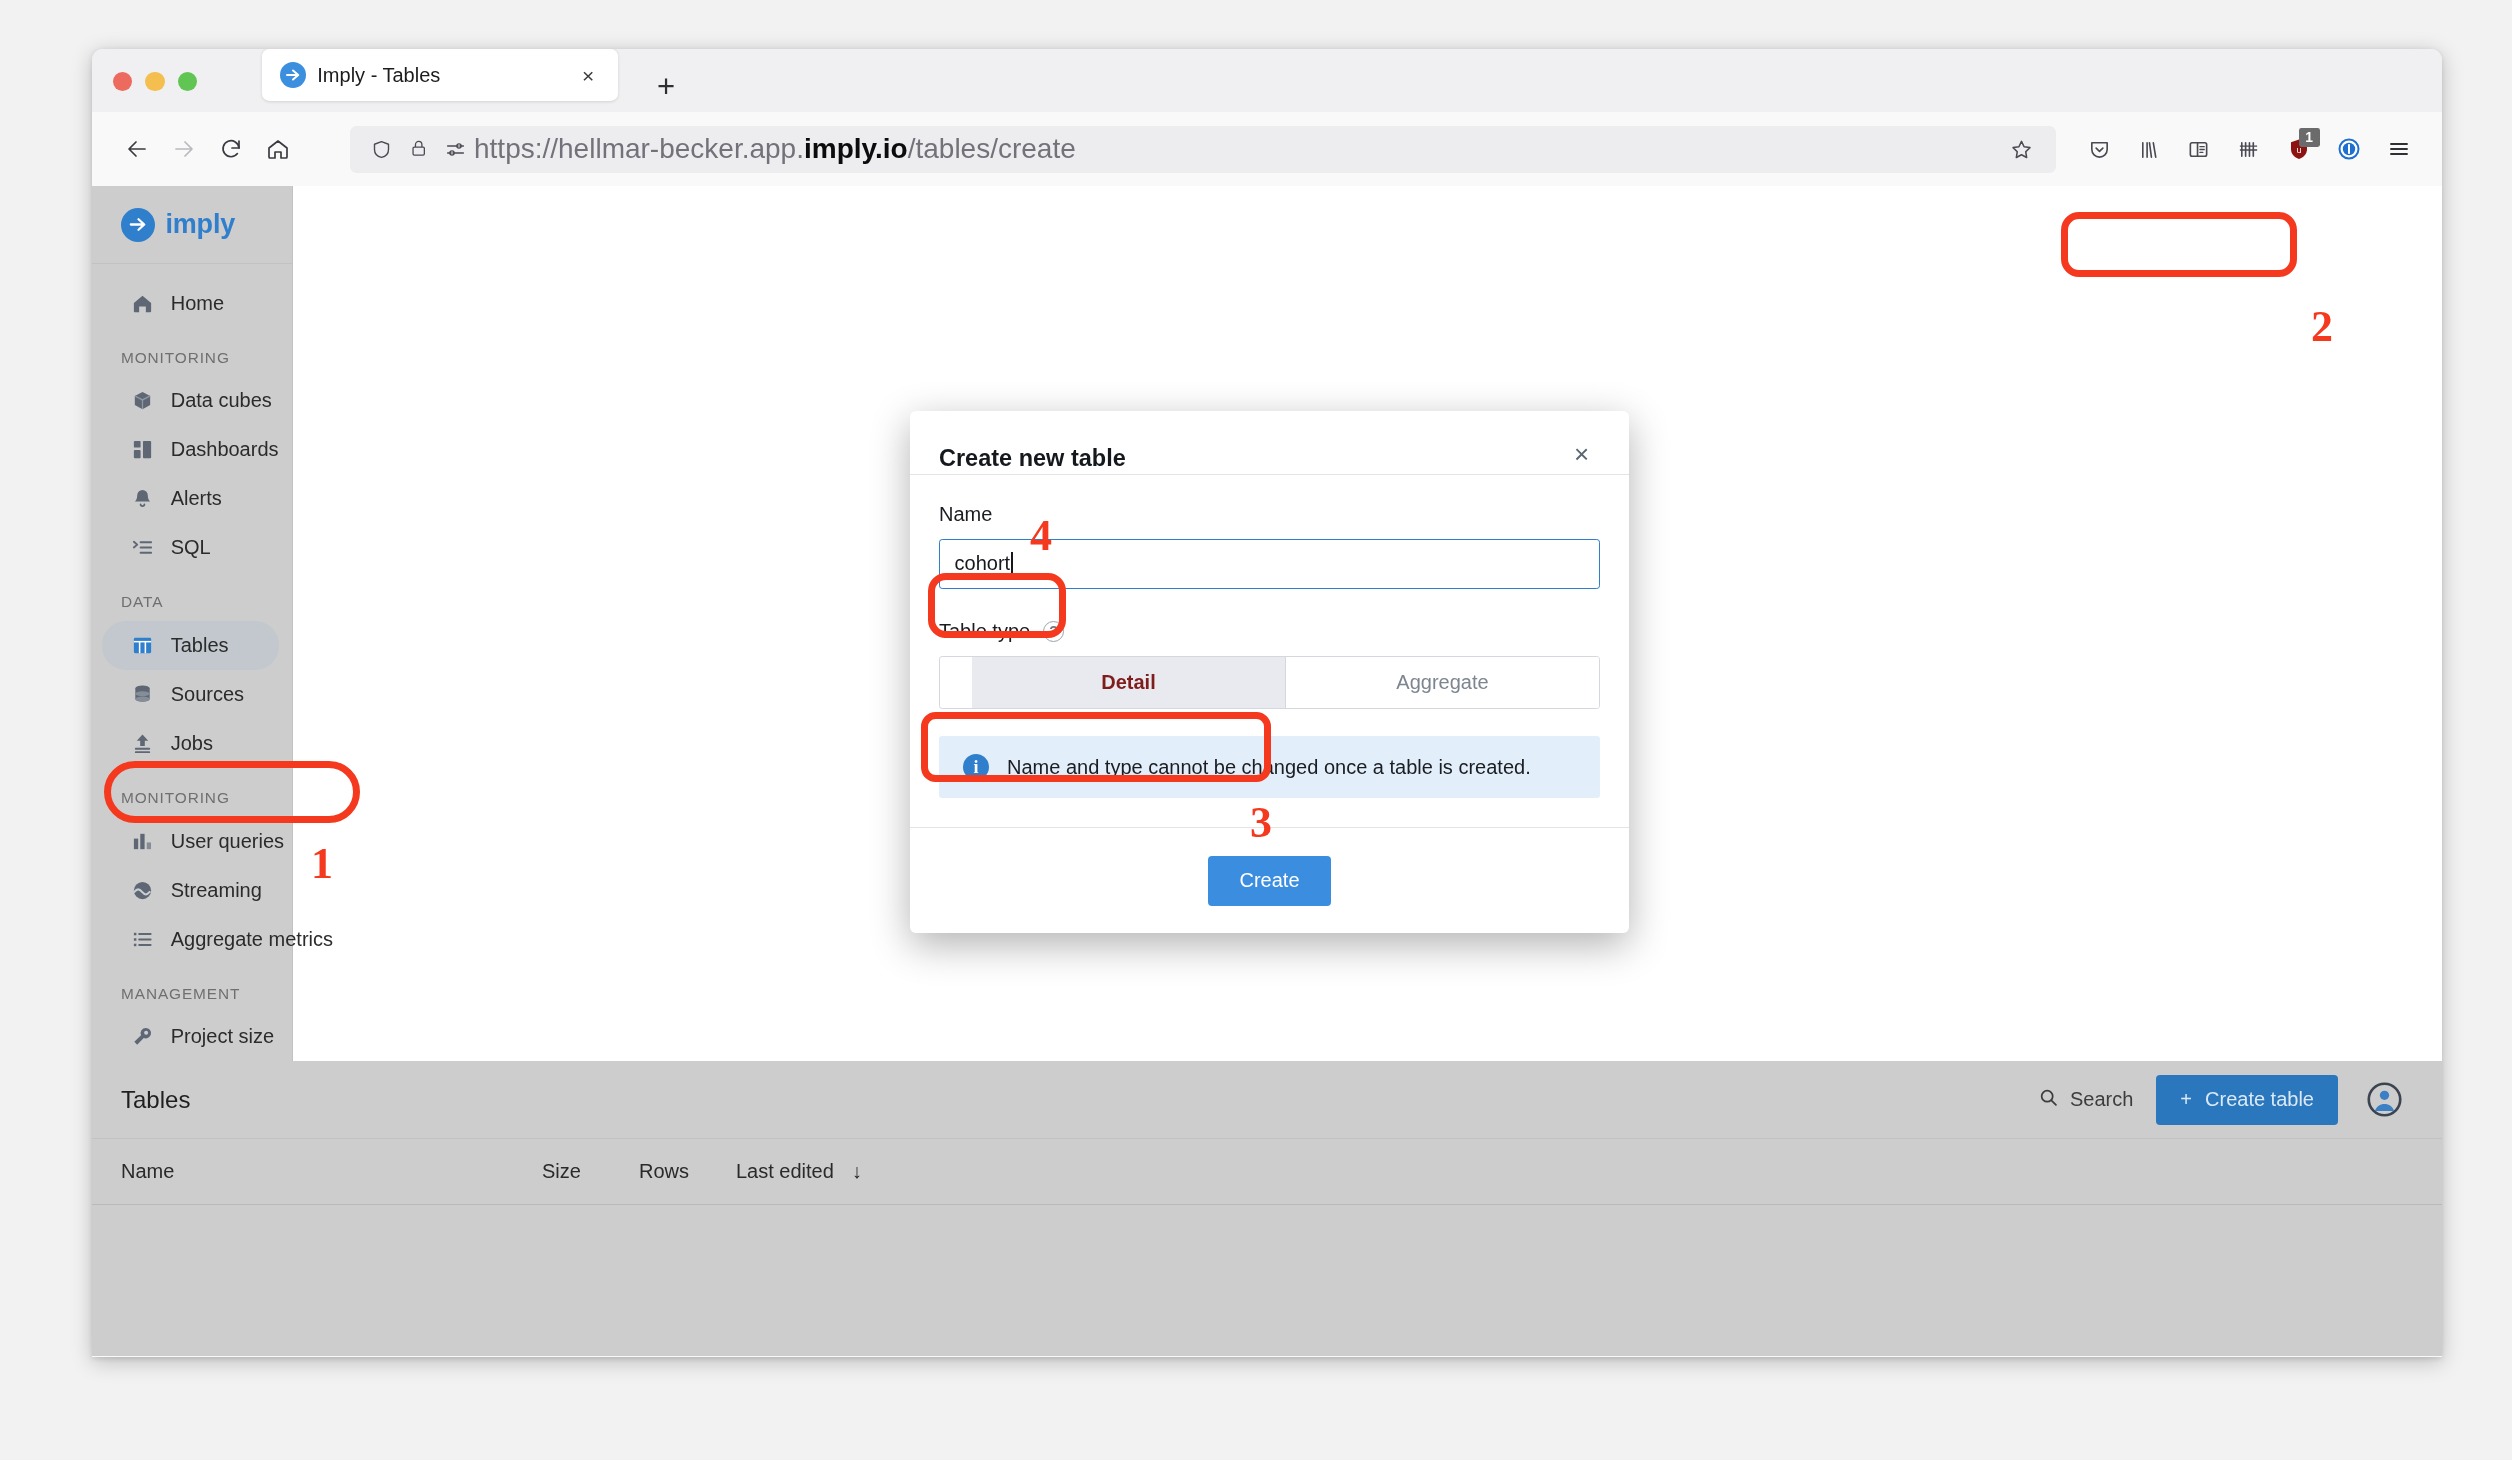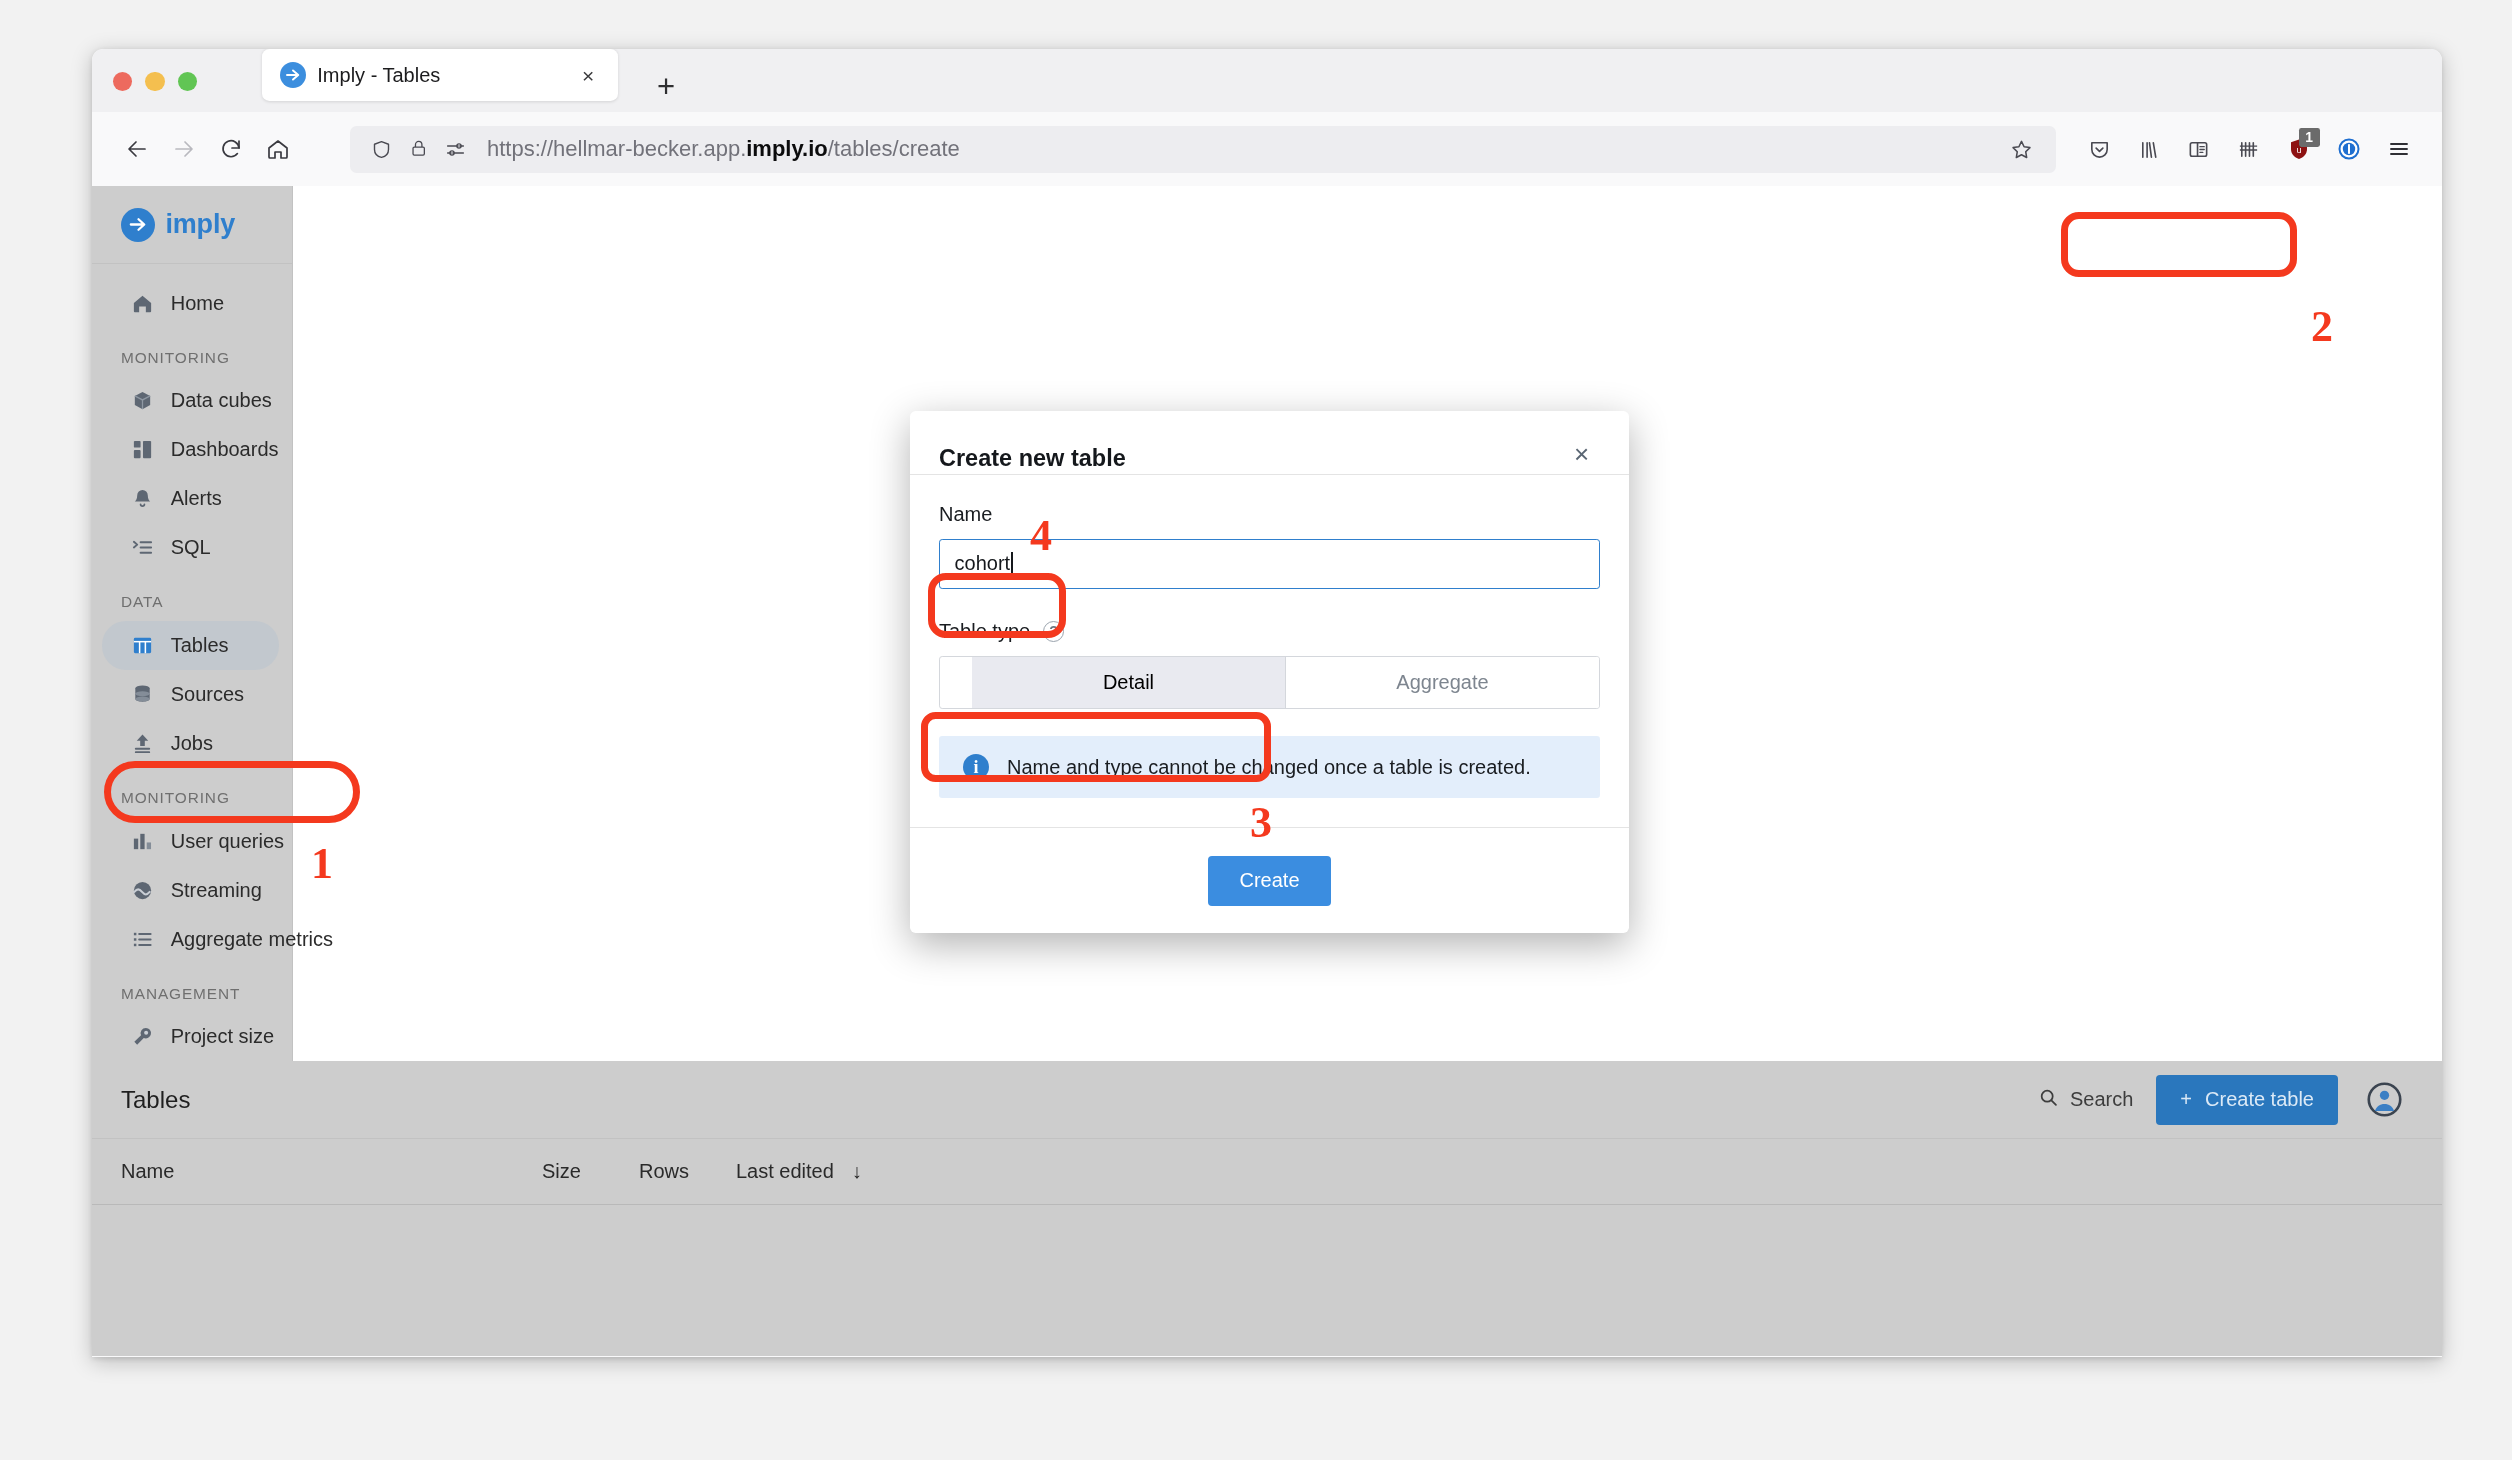--- a/index.html
+++ b/index.html
@@ -99,22 +99,22 @@
     display: flex; align-items: center;
     padding: 0 13px;
     min-width: 0;
   }
   .url-ico {
     width: 37px; height: 37px;
     display: flex; align-items: center; justify-content: center;
     flex: none;
   }
   .url-text {
-    margin-left: 13px;
-    font-size: 22px;
+    margin-left: 0;
+    font-size: 28px;
     color: #72727a;
     white-space: nowrap; overflow: hidden;
   }
   .url-text .host-strong { color: #0c0c0d; font-weight: 600; }
   .url-star {
     width: 42px; height: 42px;
     display: flex; align-items: center; justify-content: center;
     flex: none; margin-left: auto;
   }
   .toolbar-right { display: flex; align-items: center; gap: 4.9px; flex: none; }
@@ -300,21 +300,21 @@
     border: 0.8px solid #d4d7dc;
     border-radius: 3.2px;
     overflow: hidden;
     height: 53px;
   }
   .seg {
     flex: 1;
     display: flex; align-items: center; justify-content: center;
     font-size: 20px;
   }
-  .seg.selected { background: #e9eaf0; color: #000000; font-weight: 400; margin-left: 32px; }
+  .seg.selected { background: #e9eaf0; color: #7f1d1d; font-weight: 700; margin-left: 32px; }
   .seg.unselected { background: #ffffff; color: #7d858f; border-left: 0.8px solid #d4d7dc; }
 
   .info-box {
     margin-top: 27.5px;
     background: #e3eefb;
     border-radius: 3.2px;
     height: 62px;
     display: flex; align-items: center;
     padding: 0 24px;
     gap: 18px;

